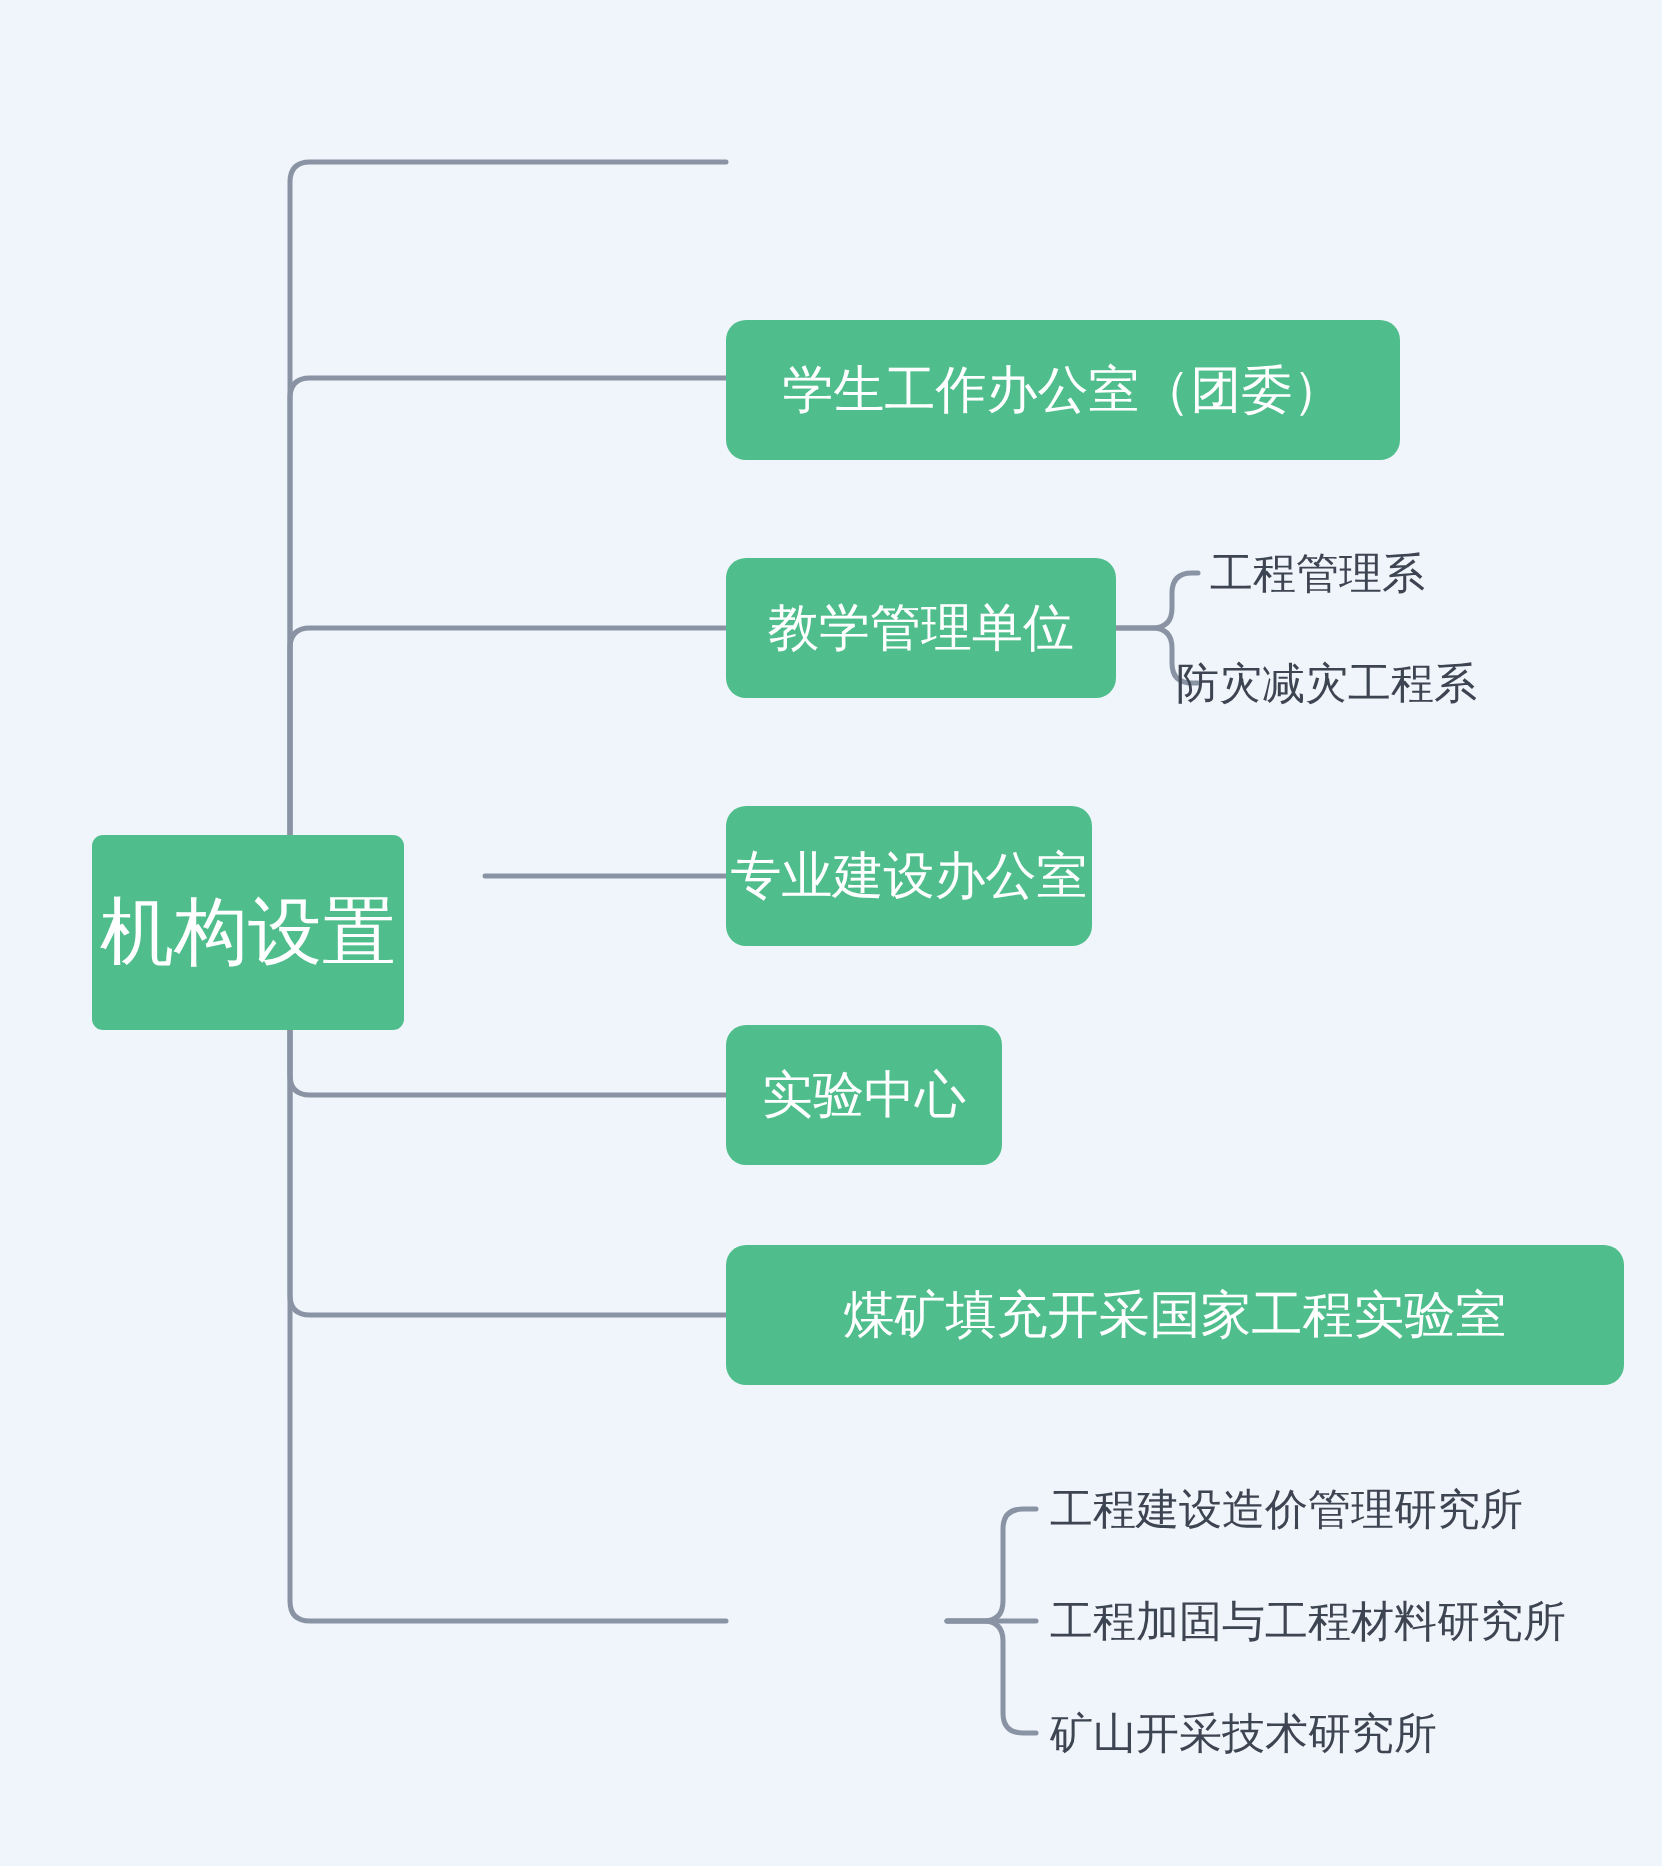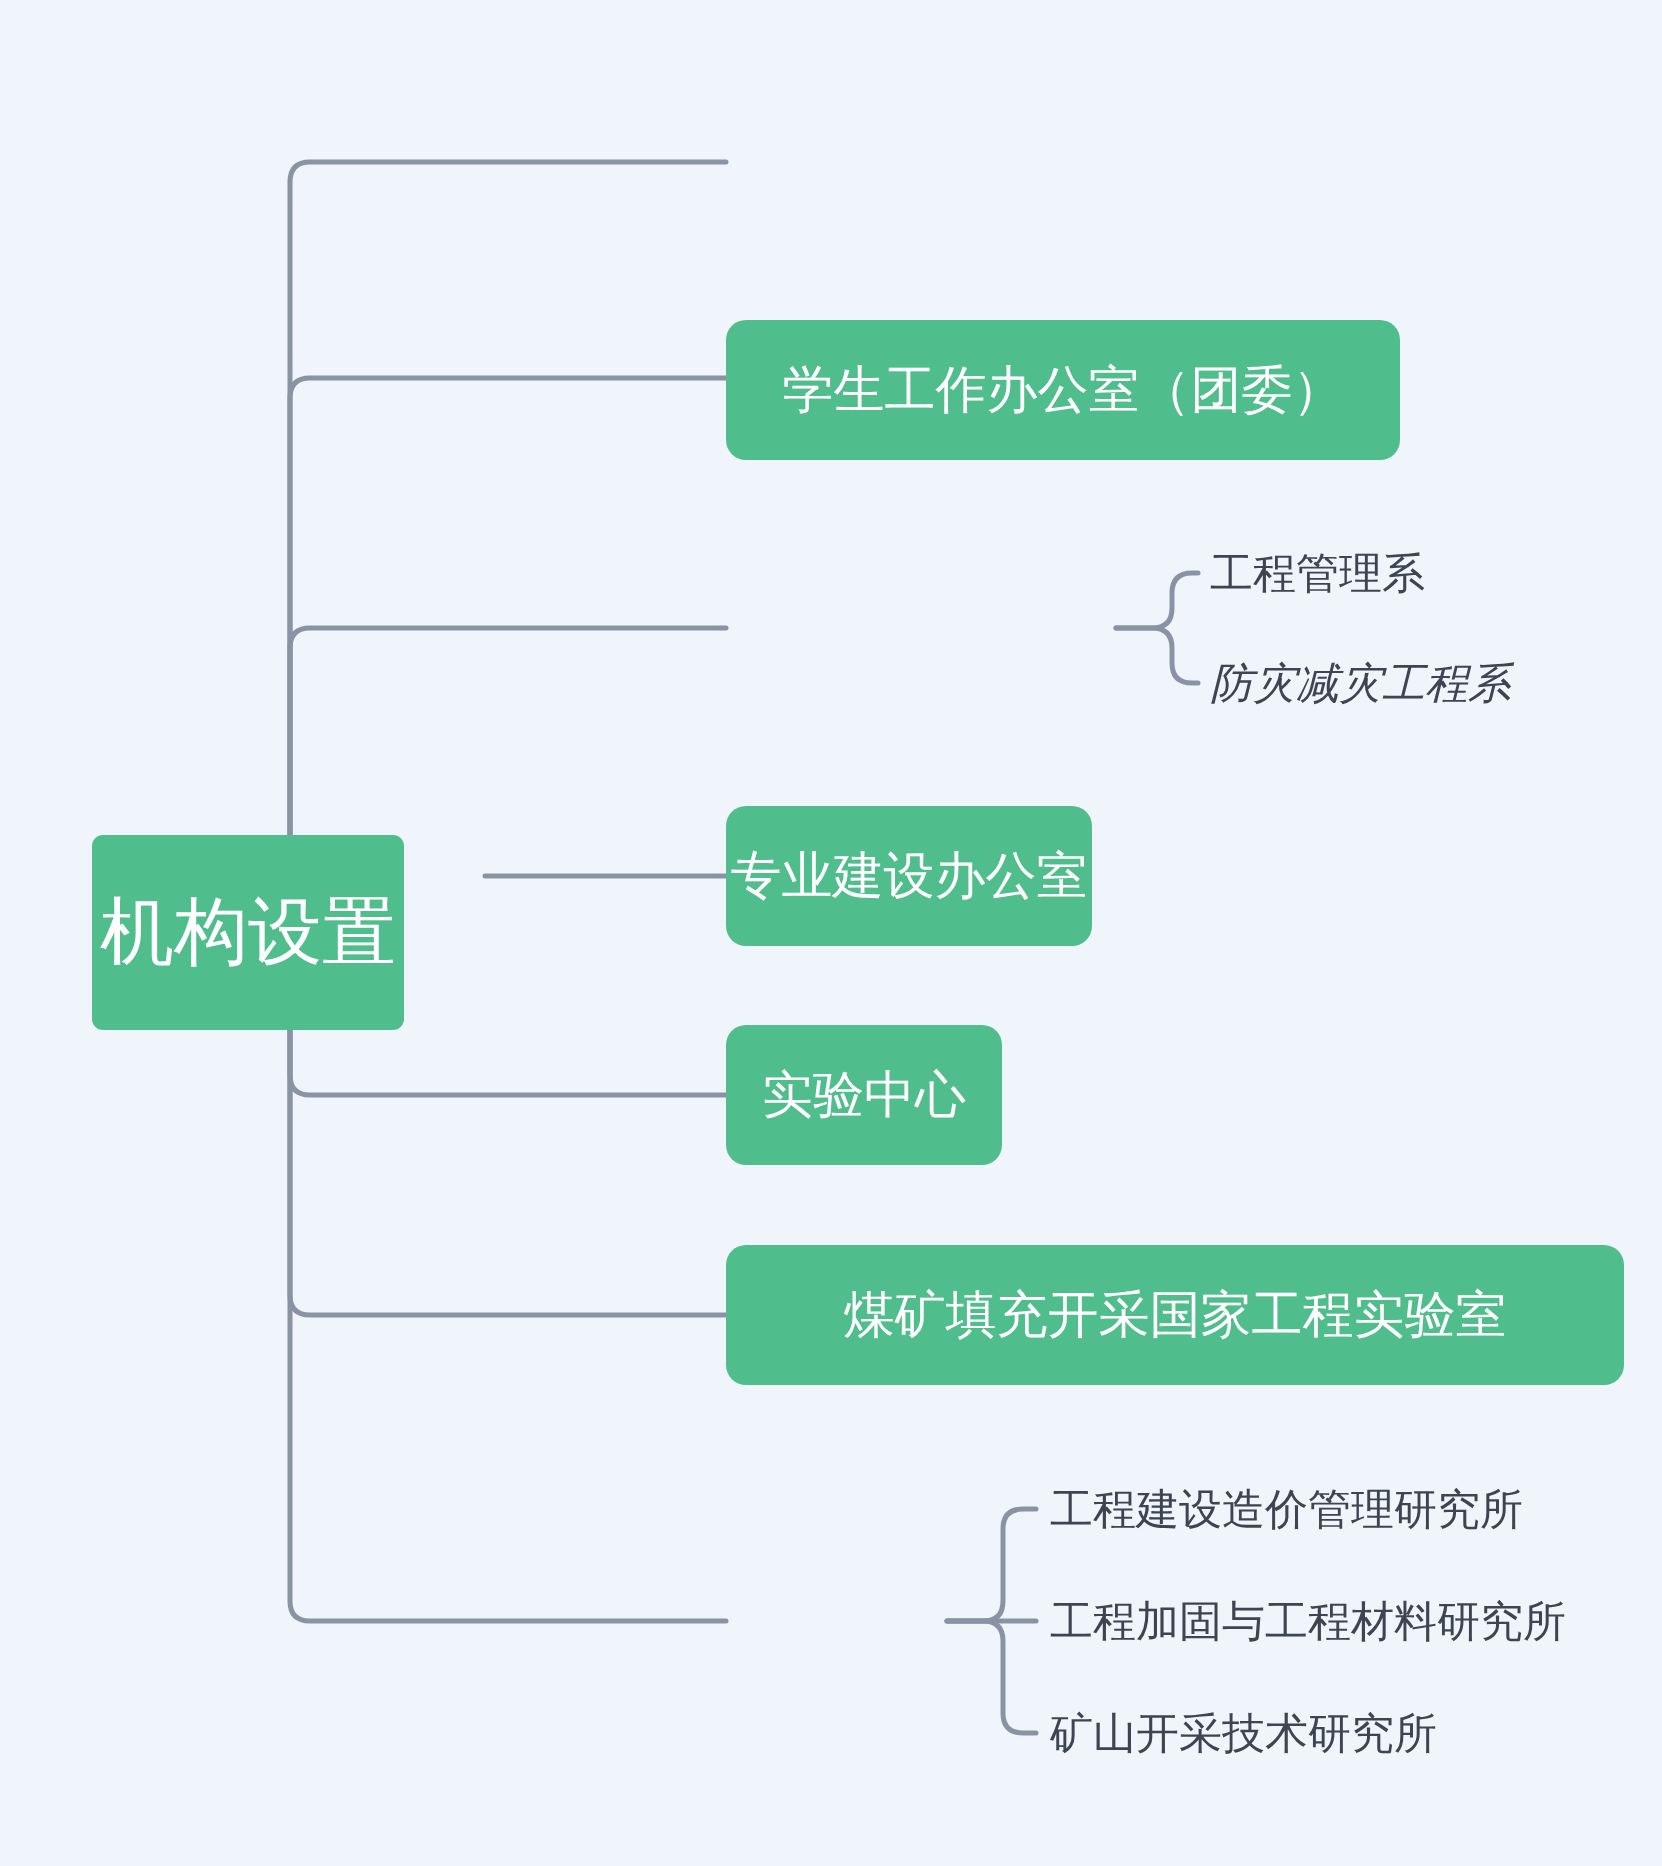--- a/index.html
+++ b/index.html
@@ -63,21 +63,21 @@
   .node.c7 { top: 1551px; width: 221px; }
   .subtext {
     position: absolute;
     color: #3E4552;
     font-size: 43px;
     line-height: 1;
     white-space: nowrap;
     transform: translateY(-50%);
   }
   .s1 { left: 1210px; top: 573px; }
-  .s2 { left: 1210px; top: 683px; font-style: italic; }
+  .s2 { left: 1176px; top: 683px; }
   .s3 { left: 1050px; top: 1509px; }
   .s4 { left: 1050px; top: 1621px; }
   .s5 { left: 1050px; top: 1733px; }
 </style>
 </head>
 <body>
 
 <div class="canvas">
 
   <svg class="connectors" viewBox="0 0 1662 1866" xmlns="http://www.w3.org/2000/svg">
@@ -97,20 +97,23 @@
 
   <div class="node root">
     <span>机构设置</span>
   </div>
 
 
   <div class="node child c2">
     <span>学生工作办公室（团委）</span>
   </div>
 
+  <div class="node child c3">
+    <span>教学管理单位</span>
+  </div>
 
   <div class="node child c4">
     <span>专业建设办公室</span>
   </div>
 
   <div class="node child c5">
     <span>实验中心</span>
   </div>
 
   <div class="node child c6">

